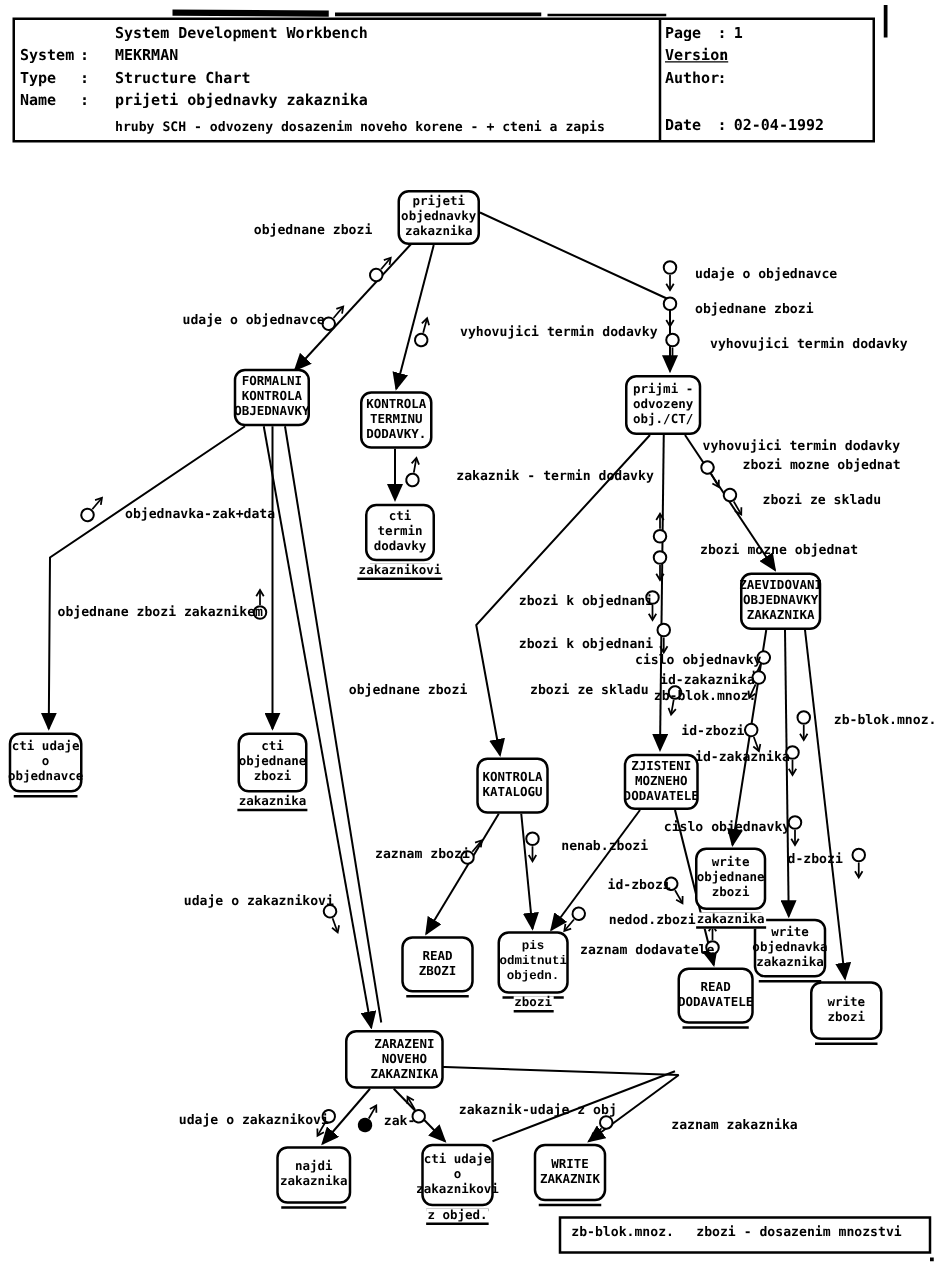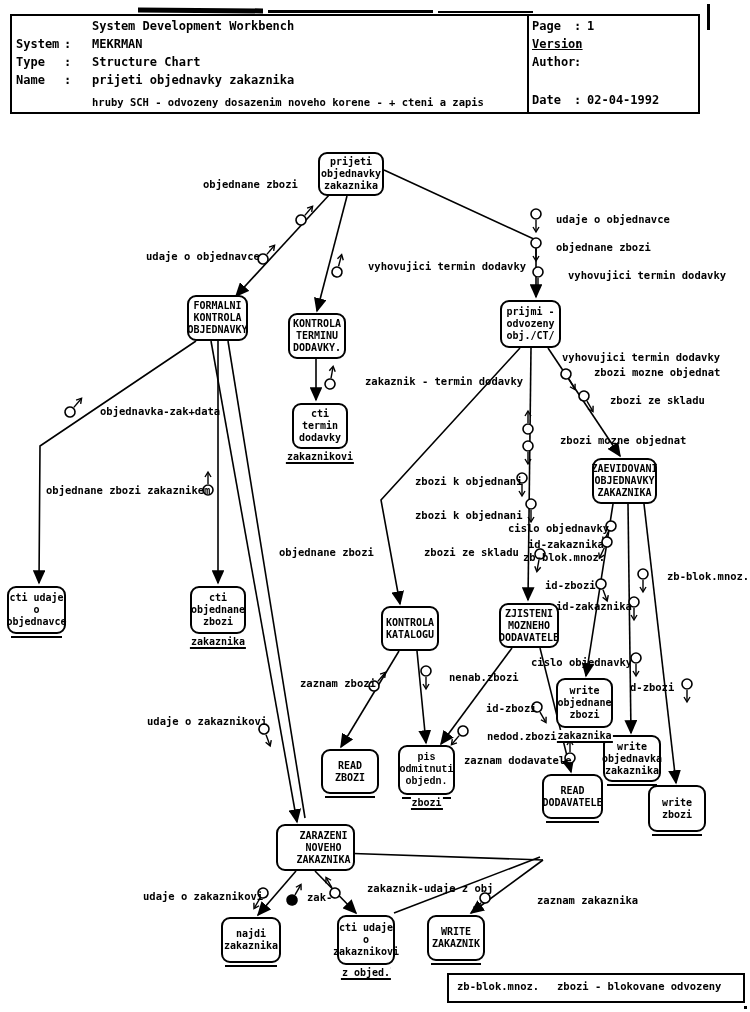--- a/index.html
+++ b/index.html
@@ -393,15 +393,15 @@
       <div class="lbl" style="left: 630px; top: 681px;">d-zbozi</div>
       <div class="lbl" style="left: 147px; top: 715px;">udaje o zakaznikovi</div>
       <div class="lbl" style="left: 143px; top: 890px;">udaje o zakaznikovi</div>
       <div class="lbl" style="left: 307px; top: 891px;">zak-</div>
       <div class="lbl" style="left: 367px; top: 882px;">zakaznik-udaje z obj</div>
       <div class="lbl" style="left: 518px; top: 894px; margin-left: 19px;">zaznam zakaznika</div>
     </div>
 
   <div class="legend">
     <span class="term">zb-blok.mnoz.</span>
-    <span class="def">zbozi - blokovane odvozeny</span>
+    <span class="def">zbozi - dosazenim mnozstvi</span>
   </div>
 </div>
 
 </body></html>

